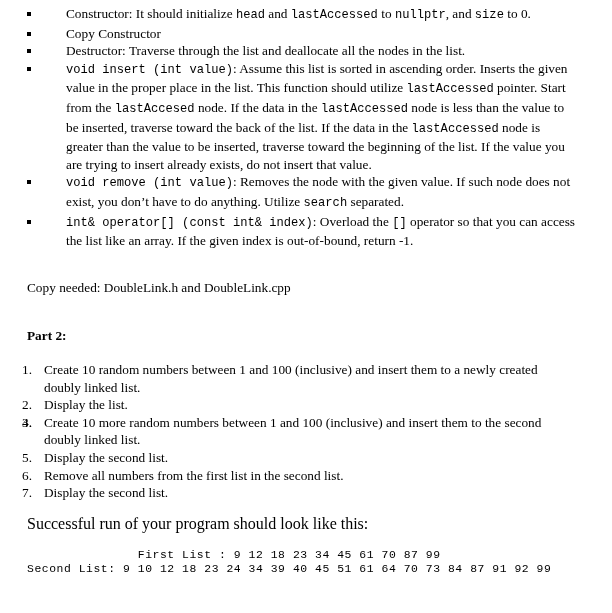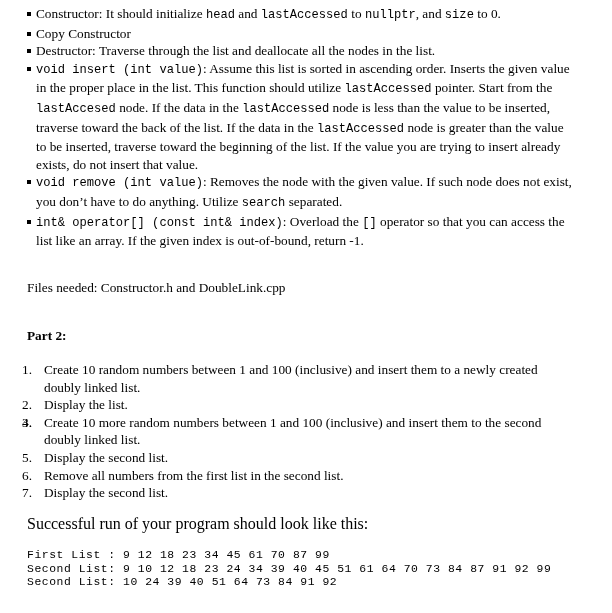--- a/index.html
+++ b/index.html
@@ -41,21 +41,21 @@
     list-style: none;
     margin: 0;
     padding: 0;
     position: absolute;
     left: 0;
     top: 5px;
     width: 612px;
   }
   .bullet-item {
     position: relative;
-    padding-left: 36px;
+    padding-left: 66px;
     padding-right: 36px;
     margin: 0 0 0 0;
     font-size: 13.3px;
     line-height: 17.6px;
   }
   .bullet-item::before {
     content: "";
     position: absolute;
     left: 27px;
     top: 7px;
@@ -117,50 +117,51 @@
   
   .console-block {
     position: absolute;
     left: 27px;
     top: 549px;
     font-family: "Liberation Mono", "DejaVu Sans Mono", monospace;
     font-size: 11.4px;
     line-height: 13.6px;
     white-space: pre;
     letter-spacing: 0.55px;
+    text-align: center;
   }
   .console-line {
     white-space: pre;
   }
 </style>
 </head>
 <body>
 
 <div class="page">
 
   <ul class="bullet-list">
       <li class="bullet-item prose"><span>Constructor: It should initialize </span><code>head</code><span> and </span><code>lastAccessed</code><span> to </span><code>nullptr</code><span>, and </span><code>size</code><span> to 0.</span></li>
       <li class="bullet-item prose"><span>Copy Constructor</span></li>
       <li class="bullet-item prose"><span>Destructor: Traverse through the list and deallocate all the nodes in the list.</span></li>
       <li class="bullet-item prose"><code>void insert (int value)</code><span>: Assume this list is sorted in ascending order. Inserts the given value in the proper place in the list. This function should utilize </span><code>lastAccessed</code><span> pointer. Start from the </span><code>lastAccesed</code><span> node. If the data in the </span><code>lastAccessed</code><span> node is less than the value to be inserted, traverse toward the back of the list. If the data in the </span><code>lastAccessed</code><span> node is greater than the value to be inserted, traverse toward the beginning of the list. If the value you are trying to insert already exists, do not insert that value.</span></li>
       <li class="bullet-item prose"><code>void remove (int value)</code><span>: Removes the node with the given value. If such node does not exist, you don’t have to do anything. Utilize </span><code>search</code><span> separated.</span></li>
       <li class="bullet-item prose"><code>int&amp; operator[] (const int&amp; index)</code><span>: Overload the </span><code>[]</code><span> operator so that you can access the list like an array. If the given index is out-of-bound, return -1.</span></li>
     </ul>
 
-  <div class="files-line prose">Files needed: Constructor.h and DoubleLink.cpp</div>
+  <div class="files-line prose">Copy needed: DoubleLink.h and DoubleLink.cpp</div>
 
   <div class="part-heading">Part 2:</div>
 
   <ol class="num-list">
       <li class="num-item prose"><span class="num">1.</span><span>Create 10 random numbers between 1 and 100 (inclusive) and insert them to a newly created doubly linked list.</span></li>
       <li class="num-item prose"><span class="num">2.</span><span>Display the list.</span></li>
       <li class="num-item prose"><span class="num">3.</span></li>
       <li class="num-item prose"><span class="num">4.</span><span>Create 10 more random numbers between 1 and 100 (inclusive) and insert them to the second doubly linked list.</span></li>
       <li class="num-item prose"><span class="num">5.</span><span>Display the second list.</span></li>
       <li class="num-item prose"><span class="num">6.</span><span>Remove all numbers from the first list in the second list.</span></li>
       <li class="num-item prose"><span class="num">7.</span><span>Display the second list.</span></li>
     </ol>
 
   <div class="success-line prose">Successful run of your program should look like this:</div>
 
-  <div class="console-block"><div class="console-line">First List : 9 12 18 23 34 45 61 70 87 99</div><div class="console-line">Second List: 9 10 12 18 23 24 34 39 40 45 51 61 64 70 73 84 87 91 92 99</div><div class="console-line">Second List: 10 24 39 40 51 64 73 84 91 92</div></div>
+  <div class="console-block"><div class="console-line">First List : 9 12 18 23 34 45 61 70 87 99</div><div class="console-line">Second List: 9 10 12 18 23 24 34 39 40 45 51 61 64 70 73 84 87 91 92 99</div></div>
 
 </div>
 
 </body></html>

